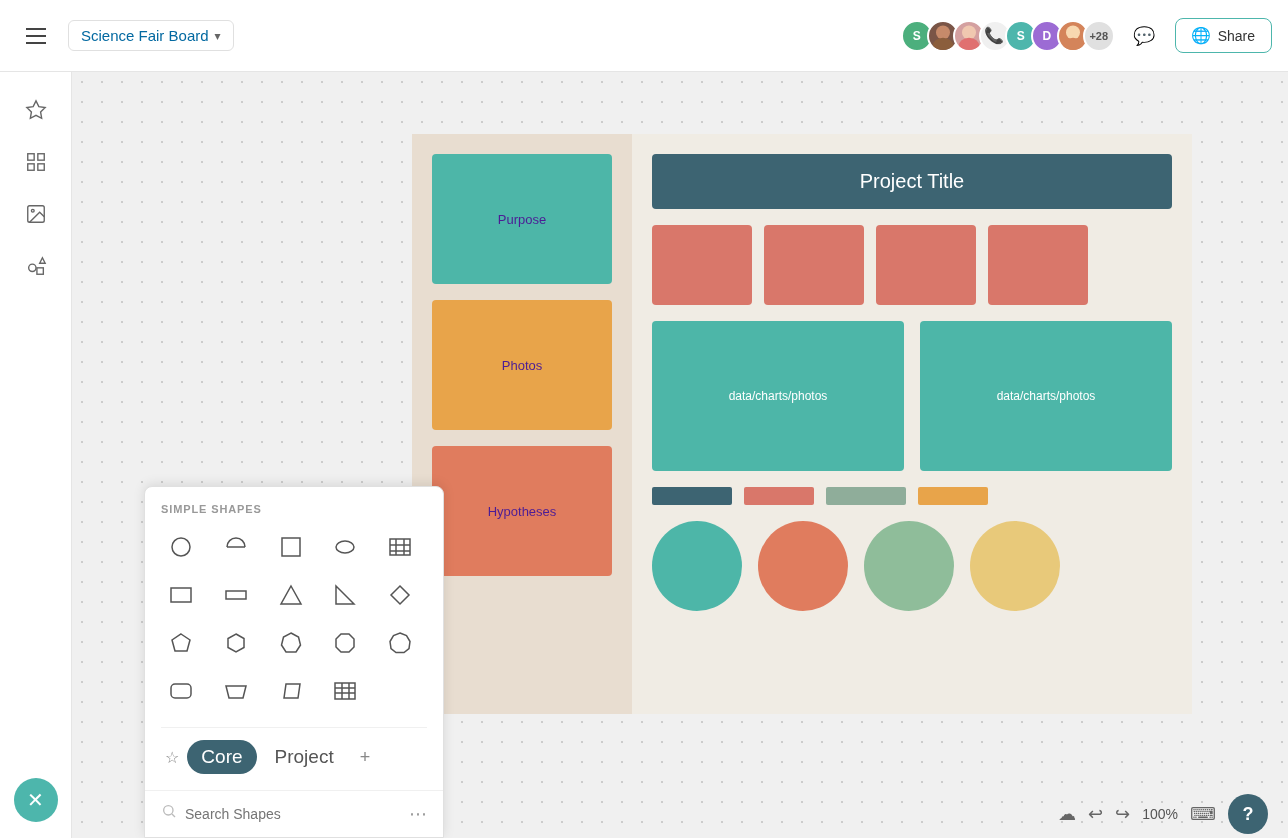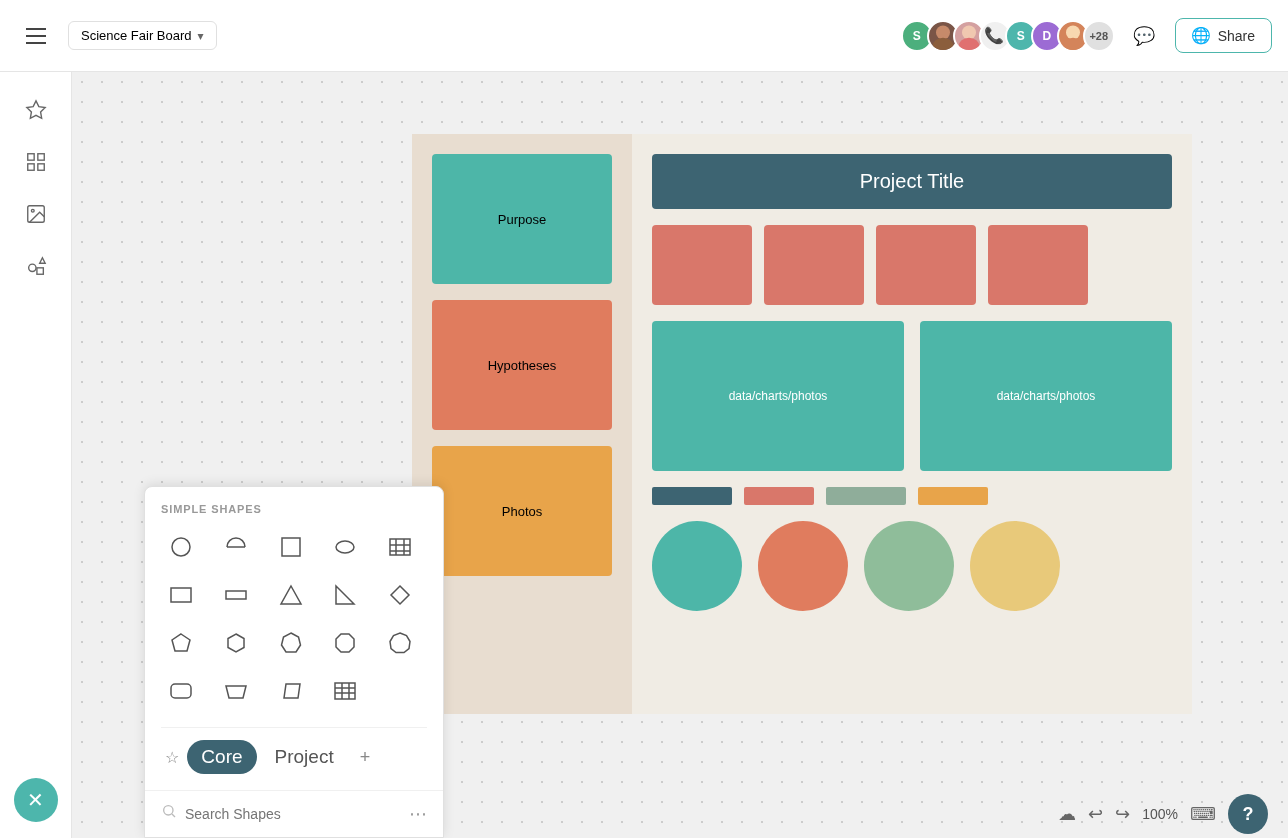--- a/index.html
+++ b/index.html
@@ -21,21 +21,21 @@
       width: 40px; height: 40px;
       display: flex; flex-direction: column; justify-content: center; align-items: center; gap: 5px;
       cursor: pointer; border: none; background: none;
     }
     .hamburger-btn span { width: 20px; height: 2px; background: #444; display: block; }
     .board-title-wrapper {
       display: flex; align-items: center; gap: 6px;
       background: white; border: 1px solid #e0e0e0; border-radius: 6px;
       padding: 6px 12px; cursor: pointer;
     }
-    .board-title { font-size: 13px; color: #000000; font-weight: 500; }
+    .board-title { font-size: 15px; color: #0369a1; font-weight: 500; }
     .dropdown-arrow { color: #666; font-size: 12px; }
     .header-spacer { flex: 1; }
     .avatars { display: flex; align-items: center; gap: -4px; }
     .avatar {
       width: 32px; height: 32px; border-radius: 50%;
       border: 2px solid white; margin-left: -6px; overflow: hidden;
       display: flex; align-items: center; justify-content: center;
       font-size: 12px; font-weight: bold; color: white;
     }
     .avatar:first-child { margin-left: 0; }
@@ -120,21 +120,21 @@
       padding: 20px;
       display: flex;
       flex-direction: column;
       gap: 16px;
       min-height: 580px;
     }
 
     .card-teal {
       background: #4db6a8;
       border-radius: 4px;
-      color: #000000;
+      color: #4c1d95;
       font-size: 13px;
       display: flex; align-items: center; justify-content: center;
       text-align: center;
       padding: 12px;
     }
     .card-purpose { height: 130px; }
     .card-hypotheses { height: 130px; background: #e07c5e; }
     .card-photos { height: 130px; background: #e8a44a; }
 
     
@@ -381,25 +381,25 @@
   </div>
 
   <div class="canvas">
 
     <div class="board-content">
 
       <div class="left-panel">
         <div class="card-teal card-purpose">
           <span>Purpose</span>
         </div>
+        <div class="card-teal card-photos">
+          <span>Photos</span>
+        </div>
         <div class="card-teal card-hypotheses">
           <span>Hypotheses</span>
-        </div>
-        <div class="card-teal card-photos">
-          <span>Photos</span>
         </div>
       </div>
 
       <div class="right-panel">
         <div class="project-title-bar">
           <span>Project Title</span>
         </div>
 
         <div class="small-cards-row">
           <div class="small-card"></div>

